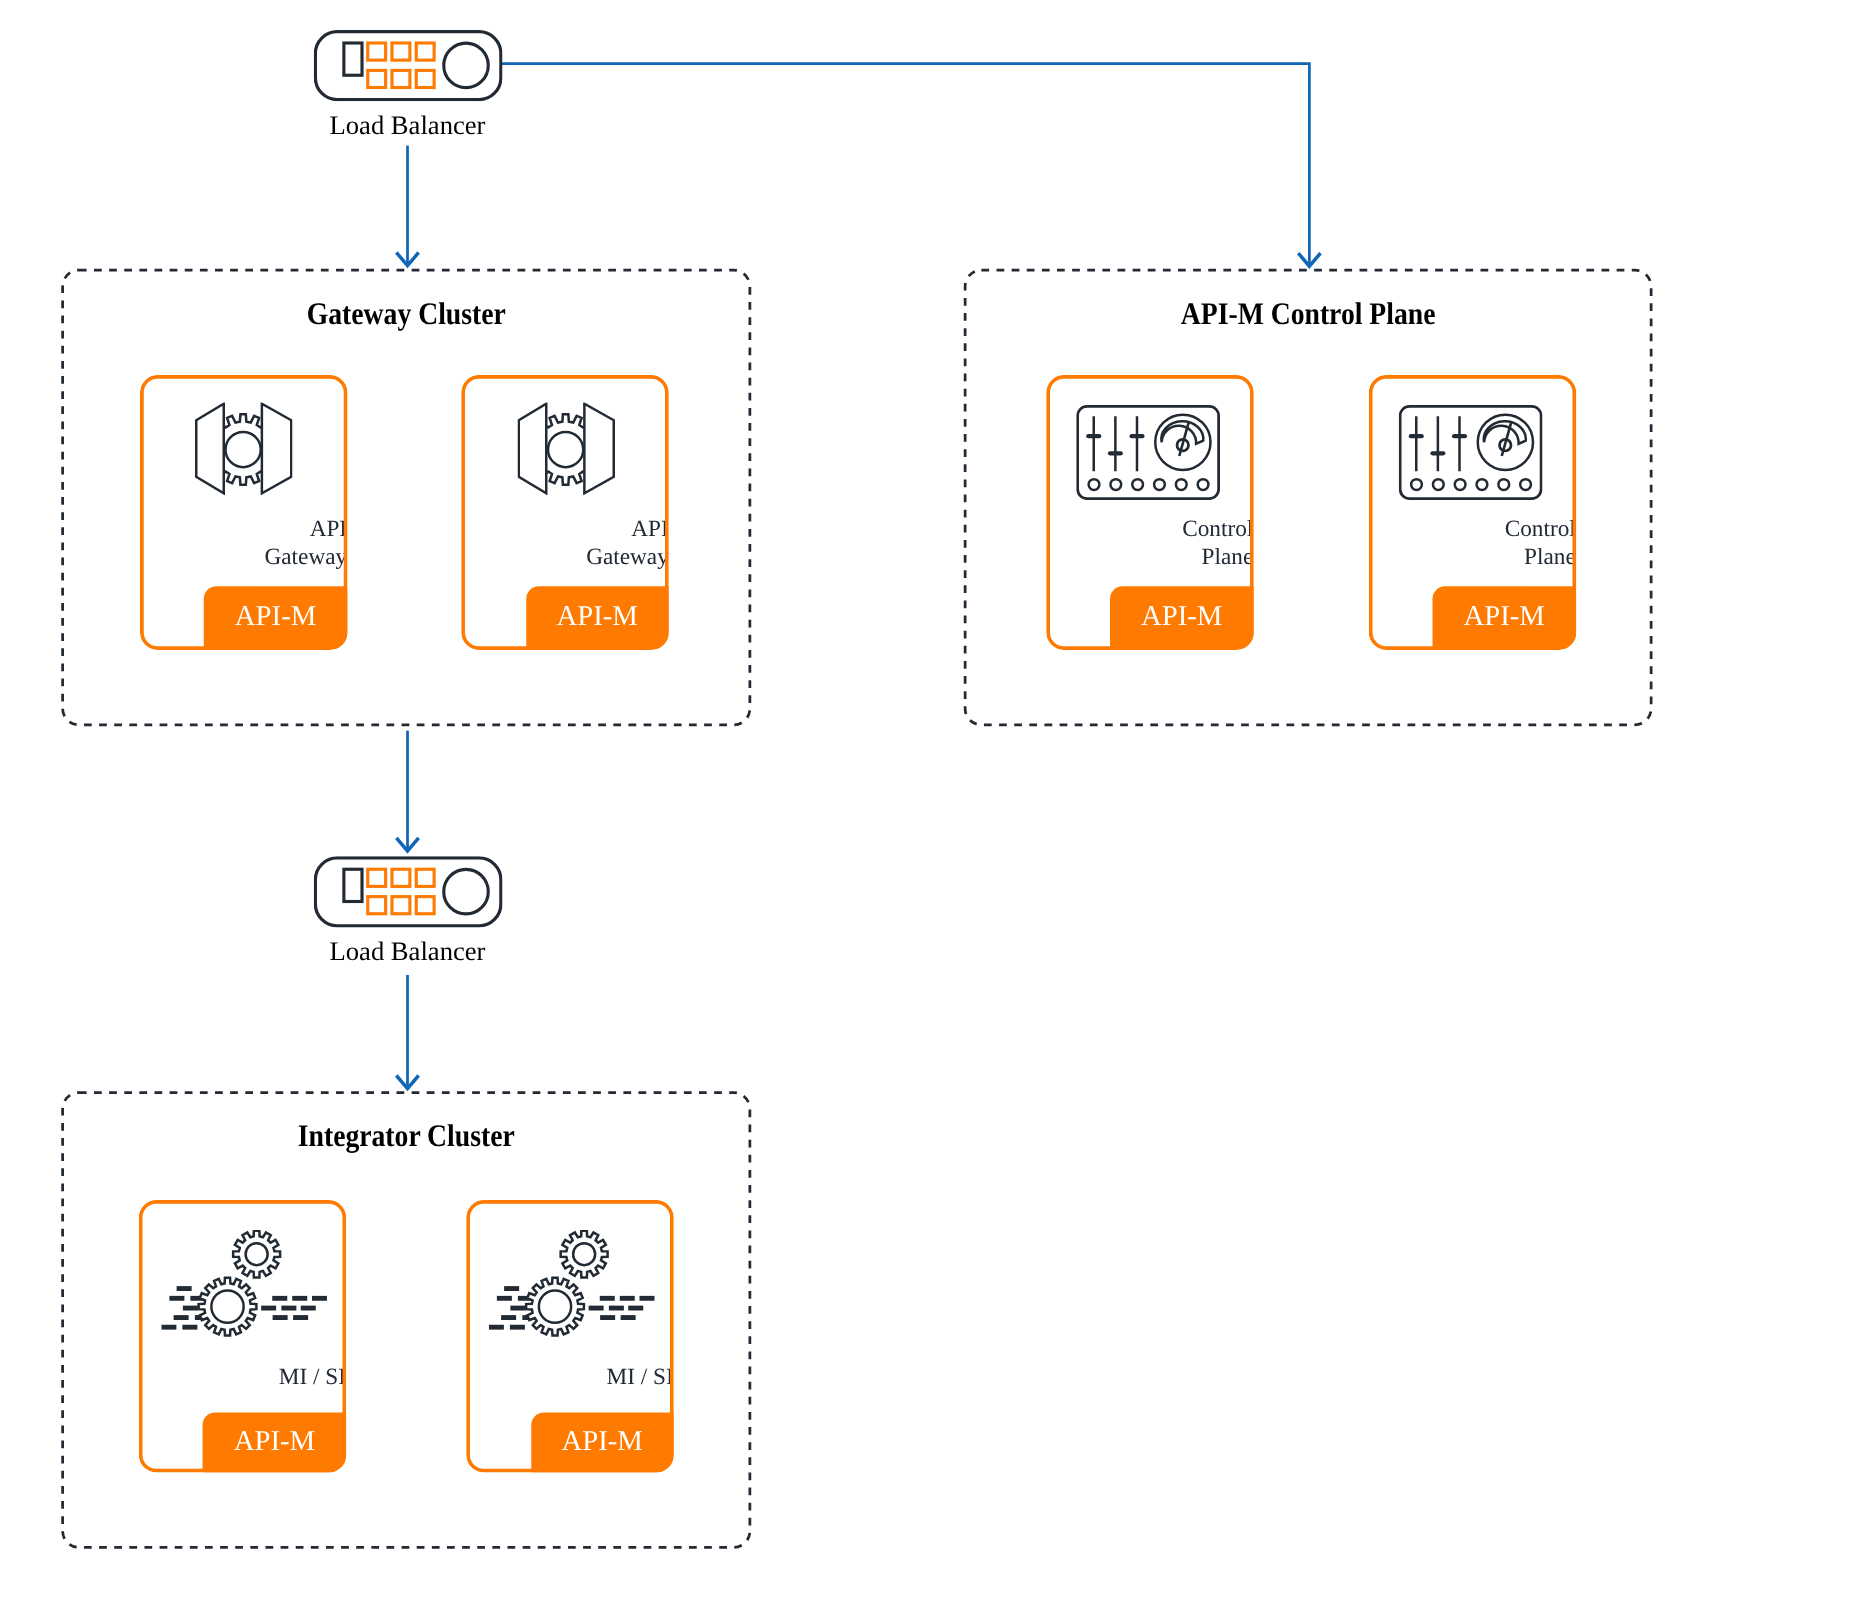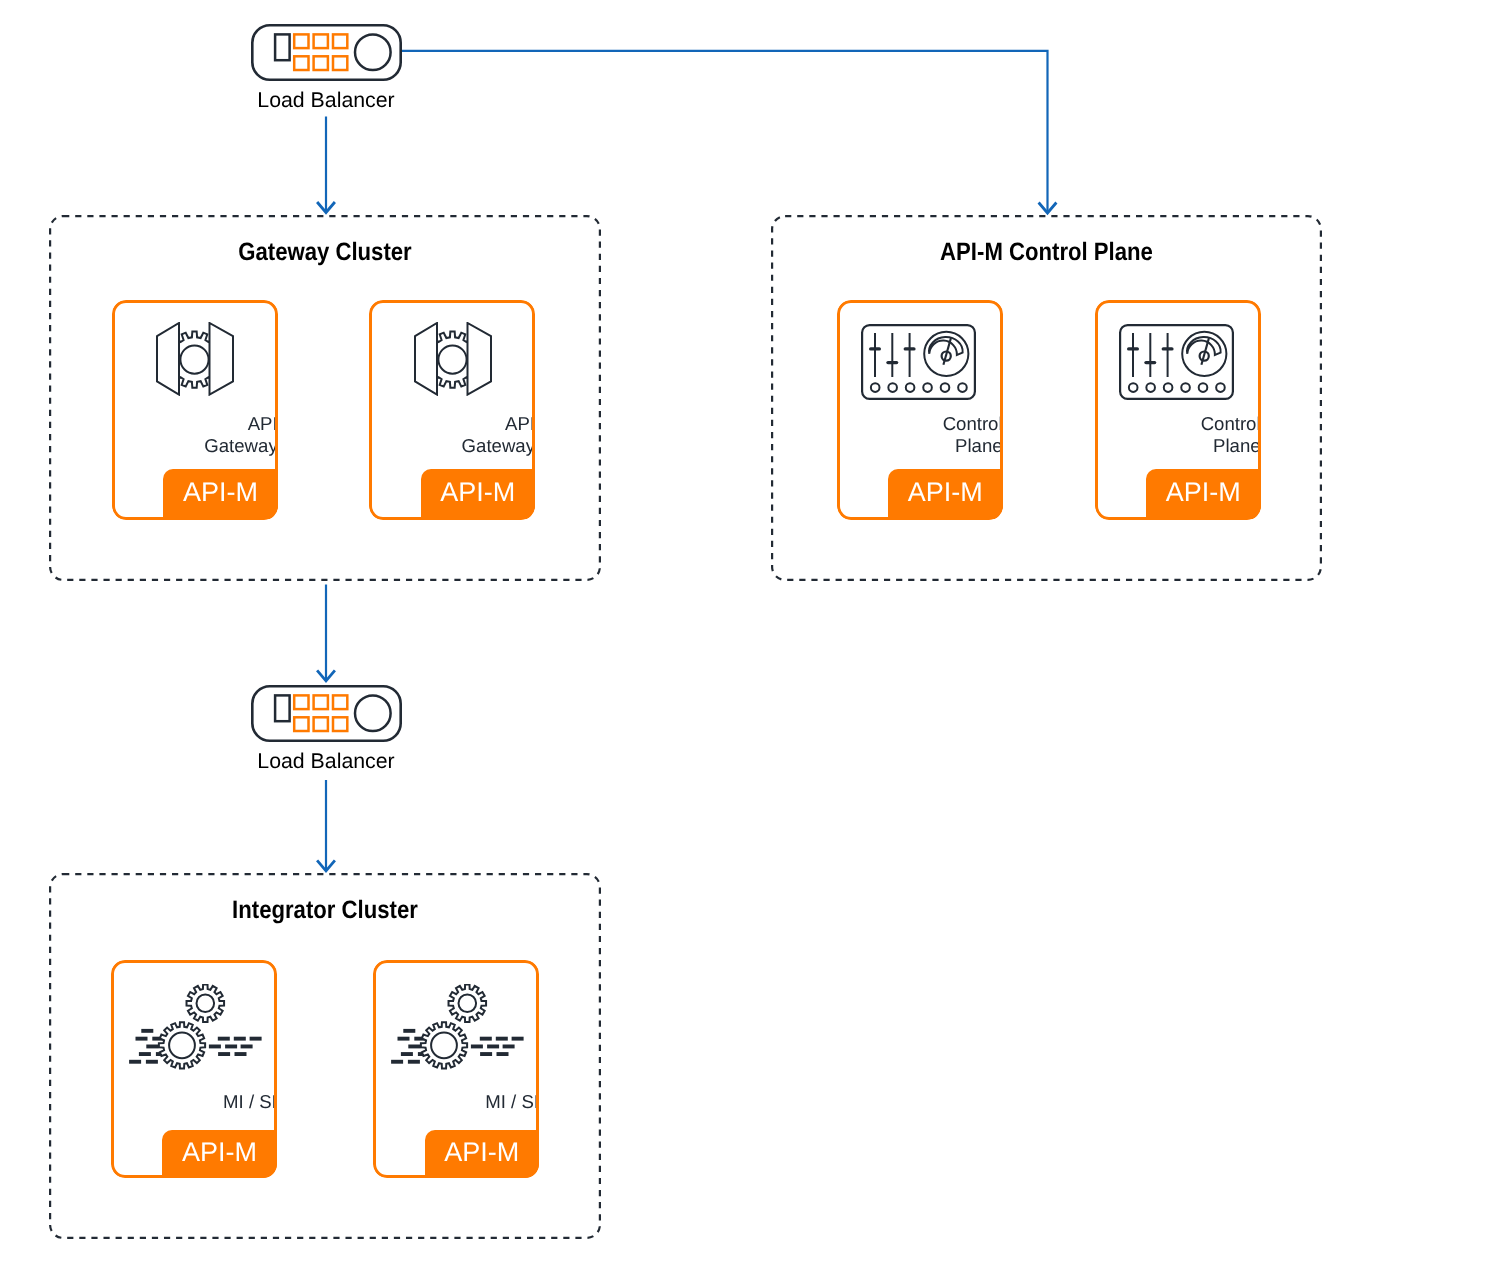--- a/index.html
+++ b/index.html
@@ -1,36 +1,36 @@
 <!DOCTYPE html>
 <html><head>
 <meta charset="utf-8">
 <title>API-M Deployment Architecture</title>
 <style>
   html,body{margin:0;padding:0;background:#fff;}
   body{width:1489px;height:1284px;overflow:hidden;
         font-family:"Liberation Sans",sans-serif;
         -webkit-font-smoothing:antialiased;text-rendering:geometricPrecision;}
-  #root{position:relative;width:1489px;height:1284px;opacity:0.9999;}
+  #root{position:relative;width:1489px;height:1284px;opacity:0.9999;font-family:Liberation Serif, serif;}
   .abs{position:absolute;}
   svg{display:block;}
 
   .cluster{position:absolute;overflow:visible;}
   .cluster-title{position:absolute;left:0;right:0;text-align:center;
            font-size:25.2px;font-weight:bold;color:#000000;
            transform:scaleX(0.879);transform-origin:50% 50%;}
 
   .card{position:absolute;background:#fff;border-radius:14px;overflow:hidden;}
   .card-frame{position:absolute;inset:0;box-sizing:border-box;
         border:3px solid #ff7a00;border-radius:14px;pointer-events:none;}
   .card-icon{position:absolute;}
   .card-label{position:absolute;left:0;right:0;text-align:right;
         font-size:18.6px;color:#222a34;line-height:22.3px;}
   .badge{position:absolute;background:#ff7a00;color:#fff;
-        font-size:27px;display:flex;align-items:center;justify-content:center;
+        font-size:23.0px;display:flex;align-items:center;justify-content:center;
         padding-bottom:3.2px;box-sizing:border-box;}
 
   .lb-label{position:absolute;text-align:center;font-size:21.3px;color:#000;}
 
   .conn{position:absolute;overflow:visible;}
 </style>
 </head>
 <body>
 
 <div id="root">

